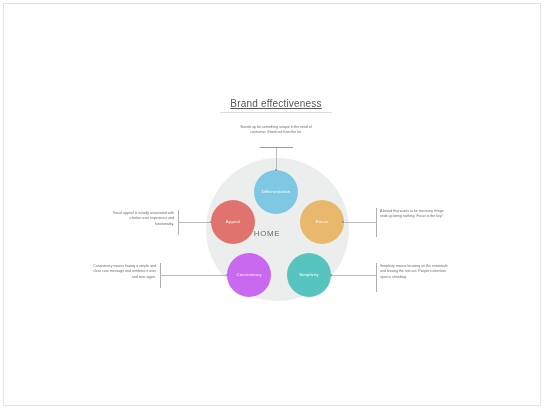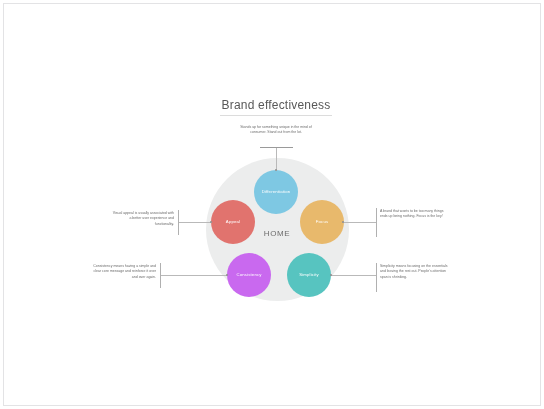--- a/index.html
+++ b/index.html
@@ -27,24 +27,25 @@
 
   
   #title-block {
     position: absolute;
     left: 216px;
     top: 94px;
     width: 112px;
     text-align: center;
   }
   #title-text {
-    font-size: 12px;
+    font-size: 10px;
     color: #585858;
     letter-spacing: 0.2px;
     white-space: nowrap;
+    text-decoration: underline;
   }
   #title-rule {
     margin-top: 3px;
     height: 1px;
     background: #dcdcdc;
     width: 100%;
   }
 
   
   #backdrop {
@@ -53,21 +54,21 @@
     top: 154px;
     width: 143px;
     height: 143px;
     border-radius: 50%;
     background: #eceded;
   }
 
   
   #center-label {
     position: absolute;
-    left: 243px;
+    left: 233px;
     top: 225px;
     width: 60px;
     text-align: center;
     font-size: 8px;
     color: #6d6d6d;
     letter-spacing: 0.6px;
   }
 
   
   .node {

